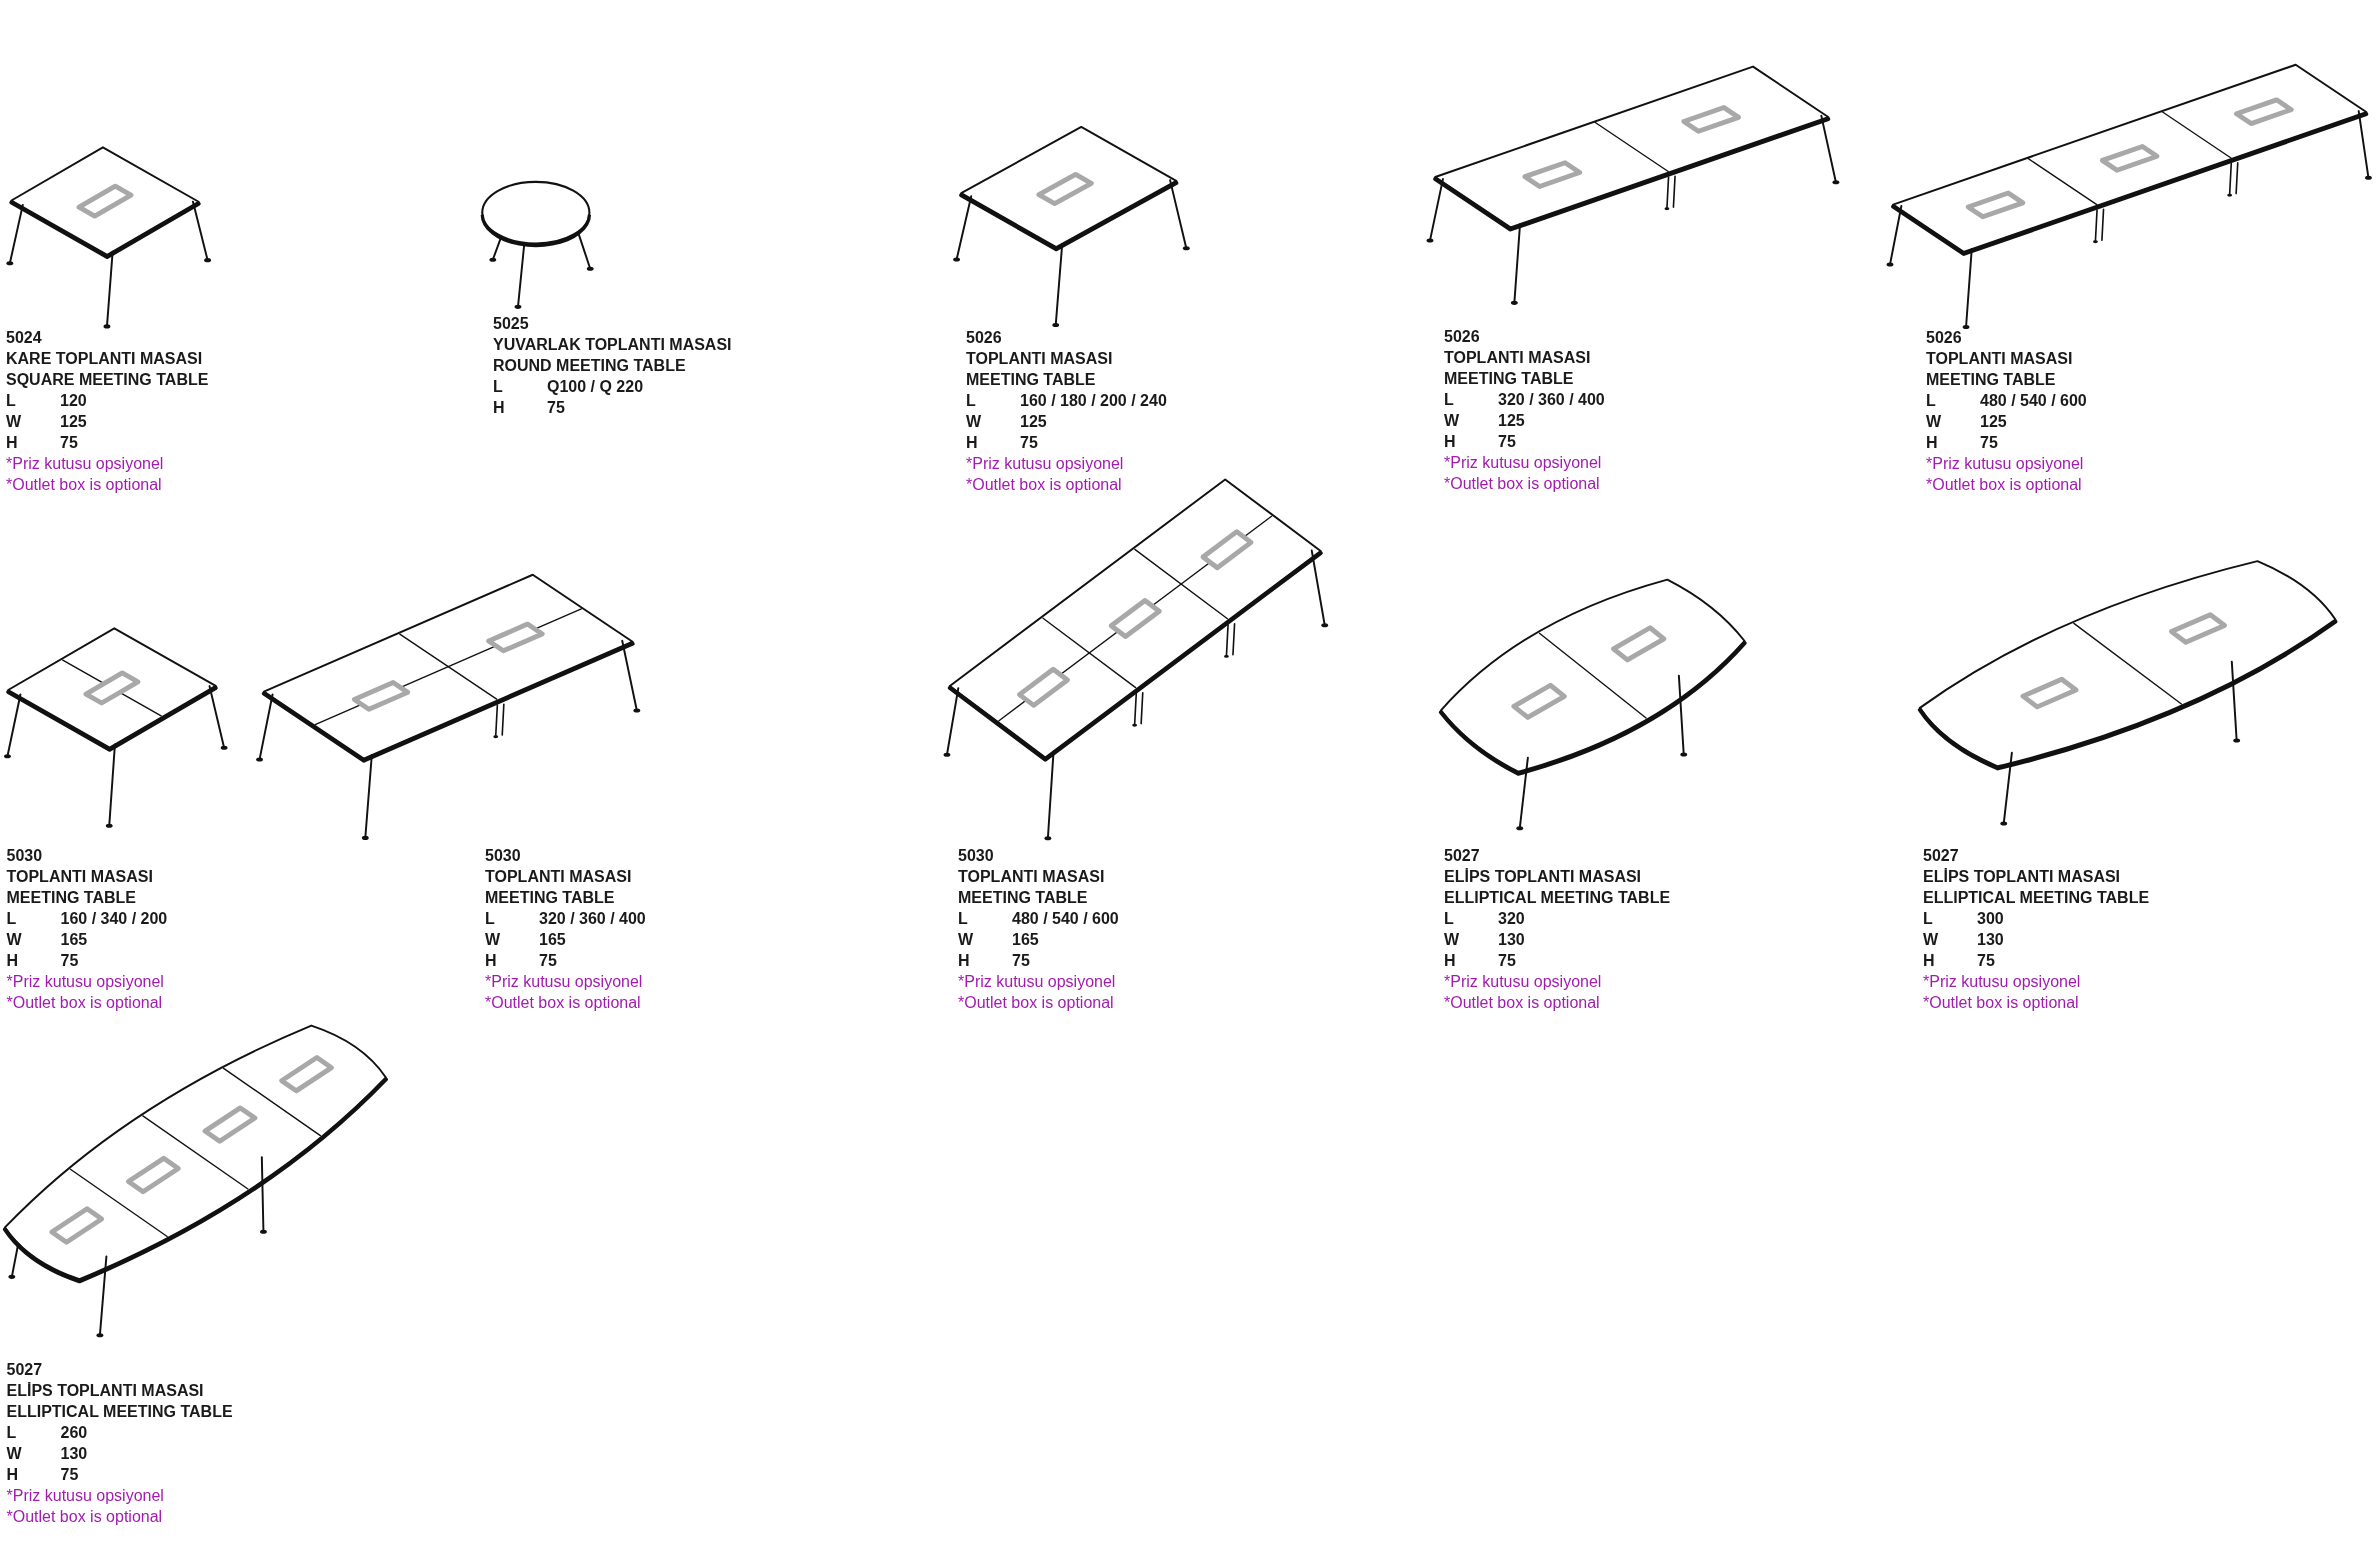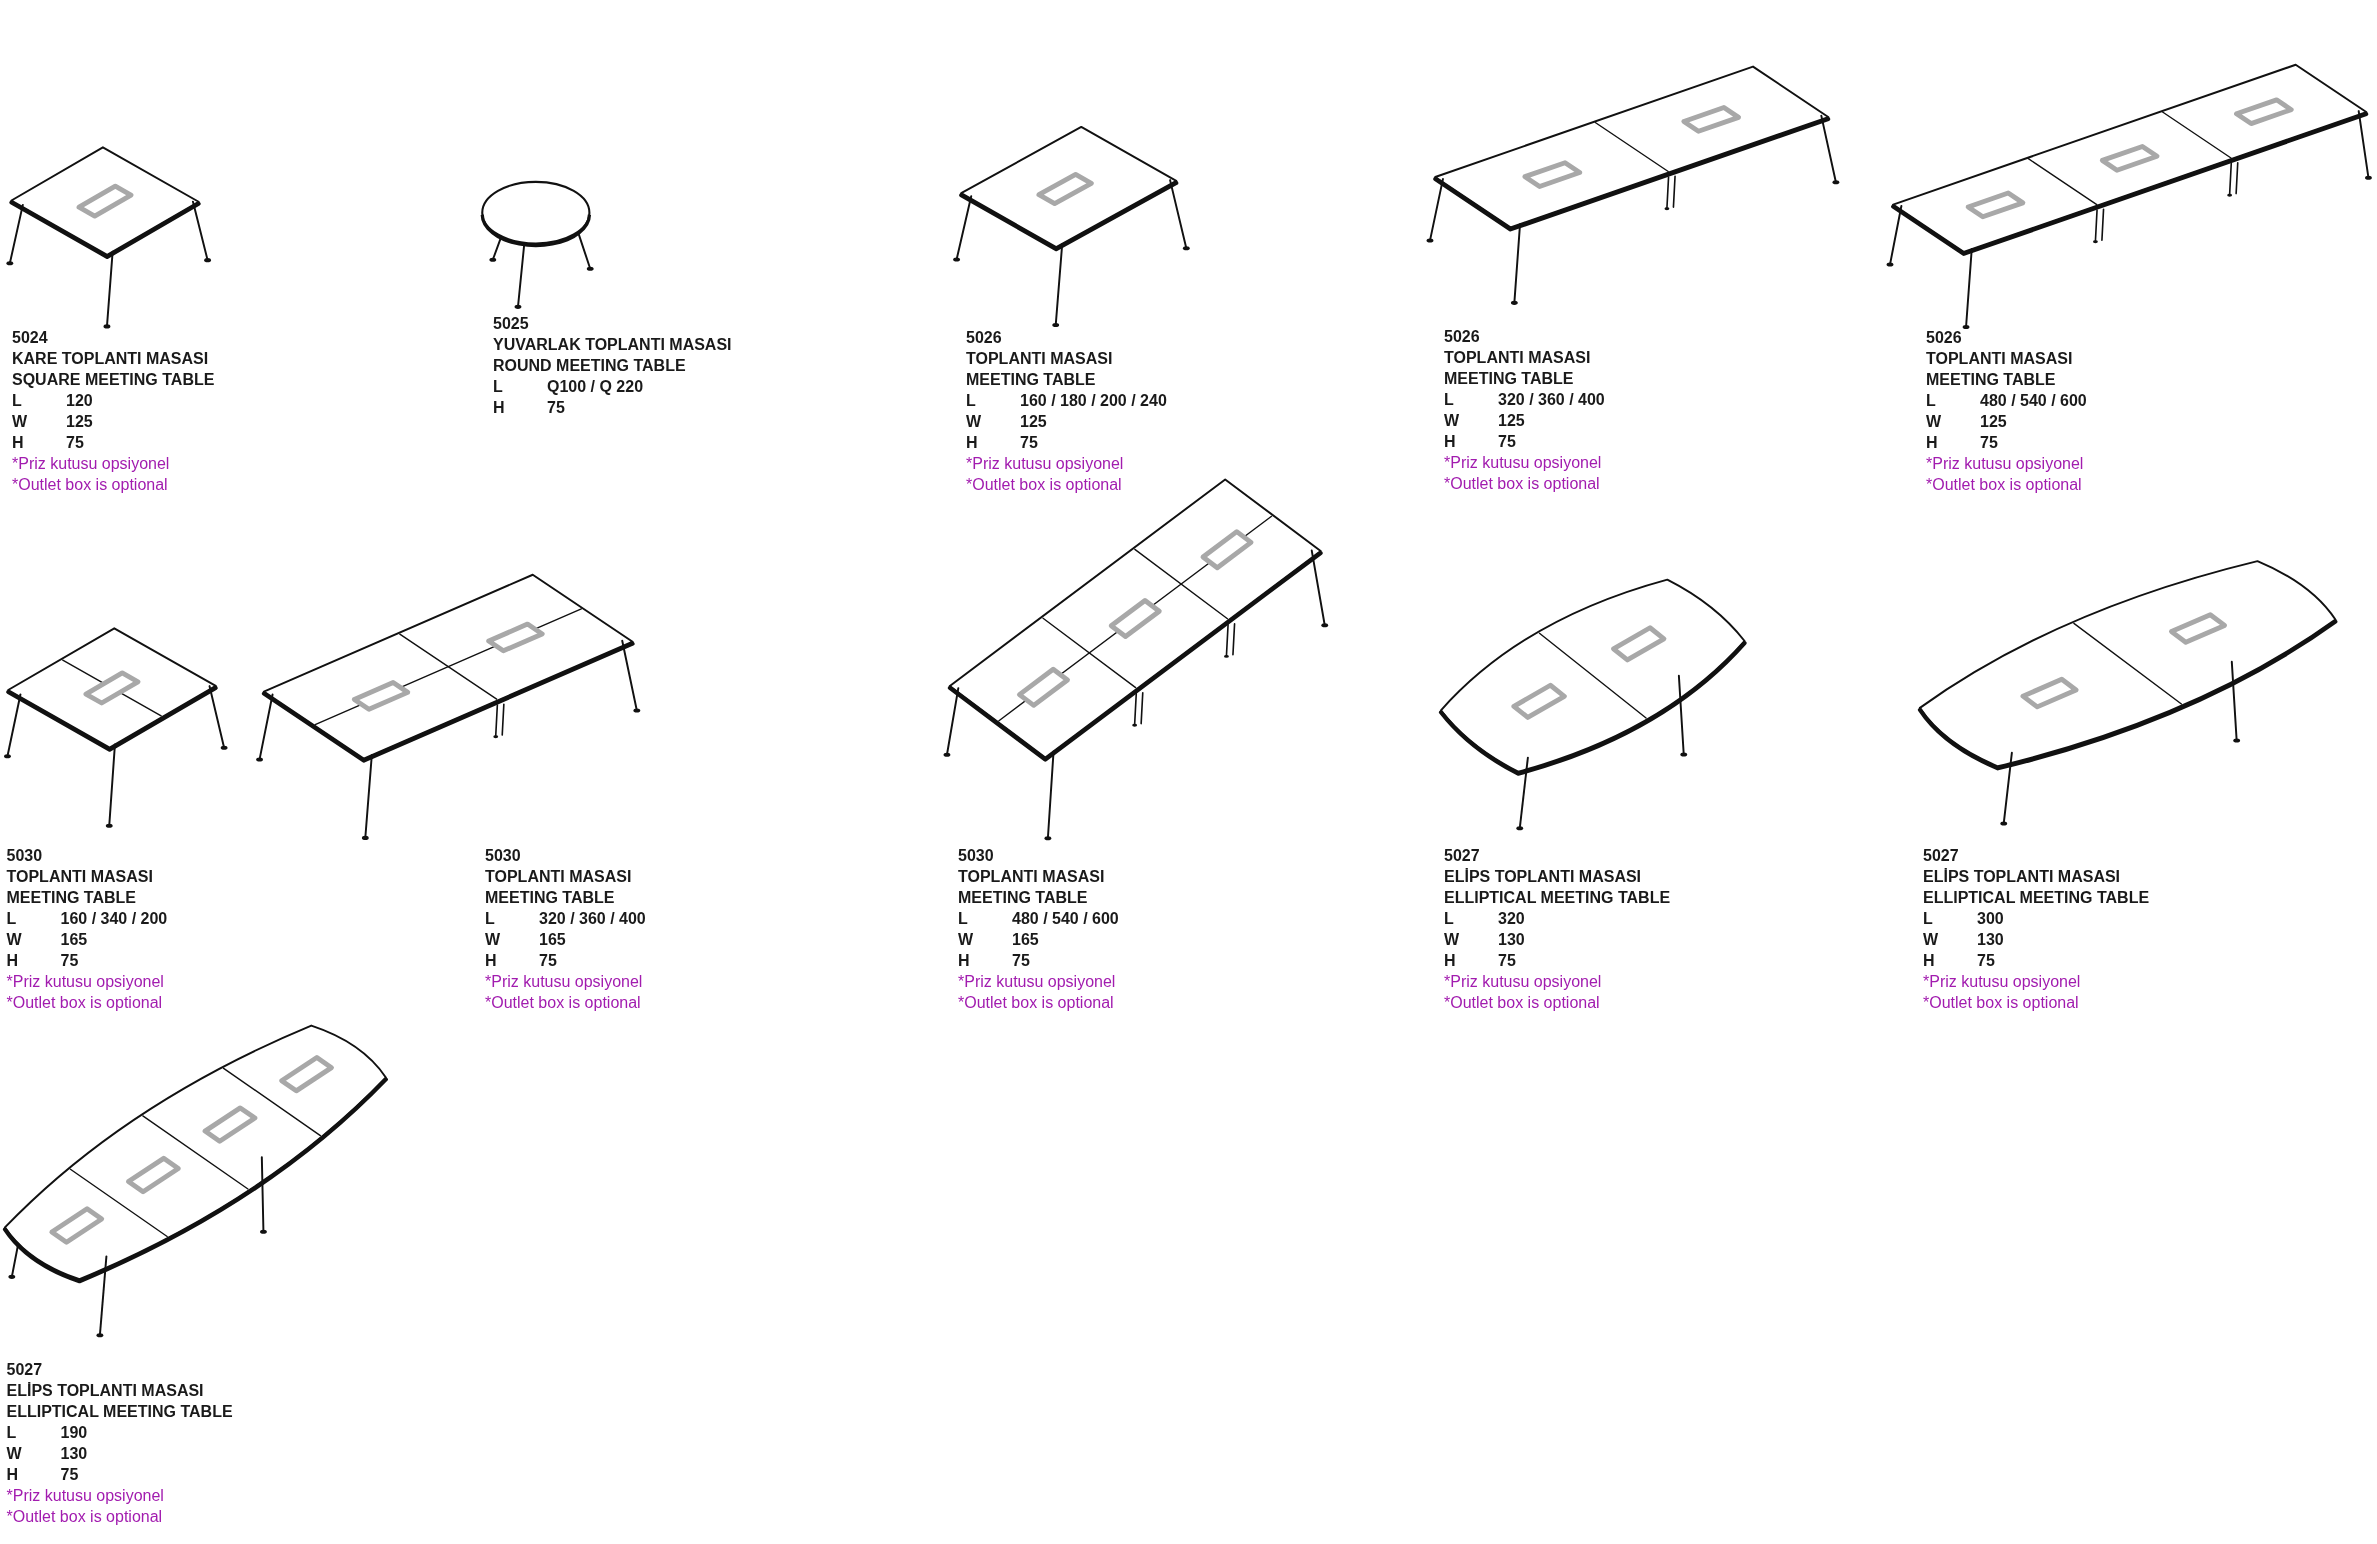--- a/index.html
+++ b/index.html
@@ -195,21 +195,21 @@
         <ellipse cx="122.98999999999998" cy="1644.788" rx="4.2" ry="2.5" fill="#111111"></ellipse>
         <line x1="322.4552" y1="1425.4032" x2="324.4552" y2="1517.4032" stroke="#111111" stroke-width="2.4" stroke-linecap="round"></line>
         <ellipse cx="324.4552" cy="1517.4032" rx="4.2" ry="2.5" fill="#111111"></ellipse>
         <path d="M63.77549999999998,1517.683 L107.1955,1489.083 L125.23549999999999,1501.623 L81.81549999999997,1530.223 Z" fill="#ffffff" stroke="#a8a8a8" stroke-width="6" stroke-linejoin="round"></path>
         <path d="M158.13049999999996,1455.5330000000001 L201.55049999999997,1426.9330000000002 L219.5905,1439.4730000000002 L176.17049999999998,1468.073 Z" fill="#ffffff" stroke="#a8a8a8" stroke-width="6" stroke-linejoin="round"></path>
         <path d="M252.48549999999997,1393.383 L295.90549999999996,1364.7830000000001 L313.9454999999999,1377.323 L270.52549999999997,1405.923 Z" fill="#ffffff" stroke="#a8a8a8" stroke-width="6" stroke-linejoin="round"></path>
         <path d="M346.84049999999996,1331.233 L390.2604999999999,1302.633 L408.3004999999999,1315.173 L364.8804999999999,1343.773 Z" fill="#ffffff" stroke="#a8a8a8" stroke-width="6" stroke-linejoin="round"></path>
       </g>
     </svg>
   <div id="specs">
-      <div class="spec" style="left: 12px; top: 327px;">
+      <div class="spec" style="left: 6px; top: 327px;">
     <div class="code">5024</div>
     <div class="name">KARE TOPLANTI MASASI</div>
     <div class="name">SQUARE MEETING TABLE</div>
     <div class="dims">
           <div class="dim-row">
             <span class="dim-label">L</span>
             <span class="dim-value">120</span>
           </div>
           <div class="dim-row">
             <span class="dim-label">W</span>
@@ -425,21 +425,21 @@
           <div class="note">*Outlet box is optional</div>
         </div>
   </div>
       <div class="spec" style="left: 6.5px; top: 1359px;">
     <div class="code">5027</div>
     <div class="name">ELİPS TOPLANTI MASASI</div>
     <div class="name">ELLIPTICAL MEETING TABLE</div>
     <div class="dims">
           <div class="dim-row">
             <span class="dim-label">L</span>
-            <span class="dim-value">190</span>
+            <span class="dim-value">260</span>
           </div>
           <div class="dim-row">
             <span class="dim-label">W</span>
             <span class="dim-value">130</span>
           </div>
           <div class="dim-row">
             <span class="dim-label">H</span>
             <span class="dim-value">75</span>
           </div>
         </div>

